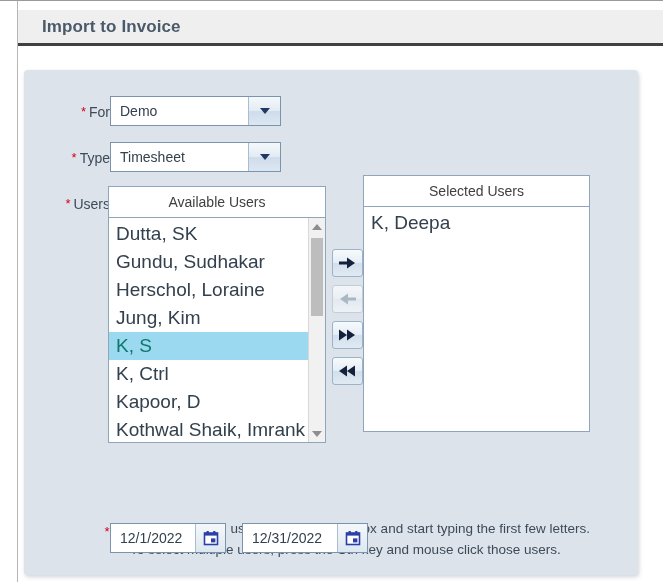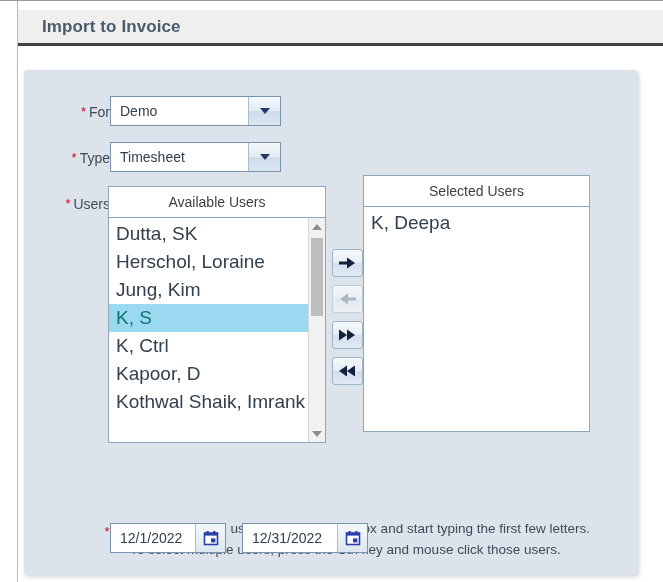--- a/index.html
+++ b/index.html
@@ -305,20 +305,21 @@
 
     <div class="field-label" style="left:0px; top:126px; width:86px;">
       <span class="req-star">*</span><span>Users</span>
     </div>
 
     <div class="listbox" style="left:84px; top:116px; width:218px; height:257px;">
       <div class="listbox-header">Available Users</div>
       <div class="listbox-body">
         <div class="list-items" id="available-items">
             <div class="list-item">Dutta, SK</div>
+            <div class="list-item">Gundu, Sudhakar</div>
             <div class="list-item">Herschol, Loraine</div>
             <div class="list-item">Jung, Kim</div>
             <div class="list-item selected">K, S</div>
             <div class="list-item">K, Ctrl</div>
             <div class="list-item">Kapoor, D</div>
             <div class="list-item">Kothwal Shaik, Imrank</div>
           </div>
         <div class="vscroll">
           <div class="vscroll-arrow up">
             <span class="tri-up"></span>

